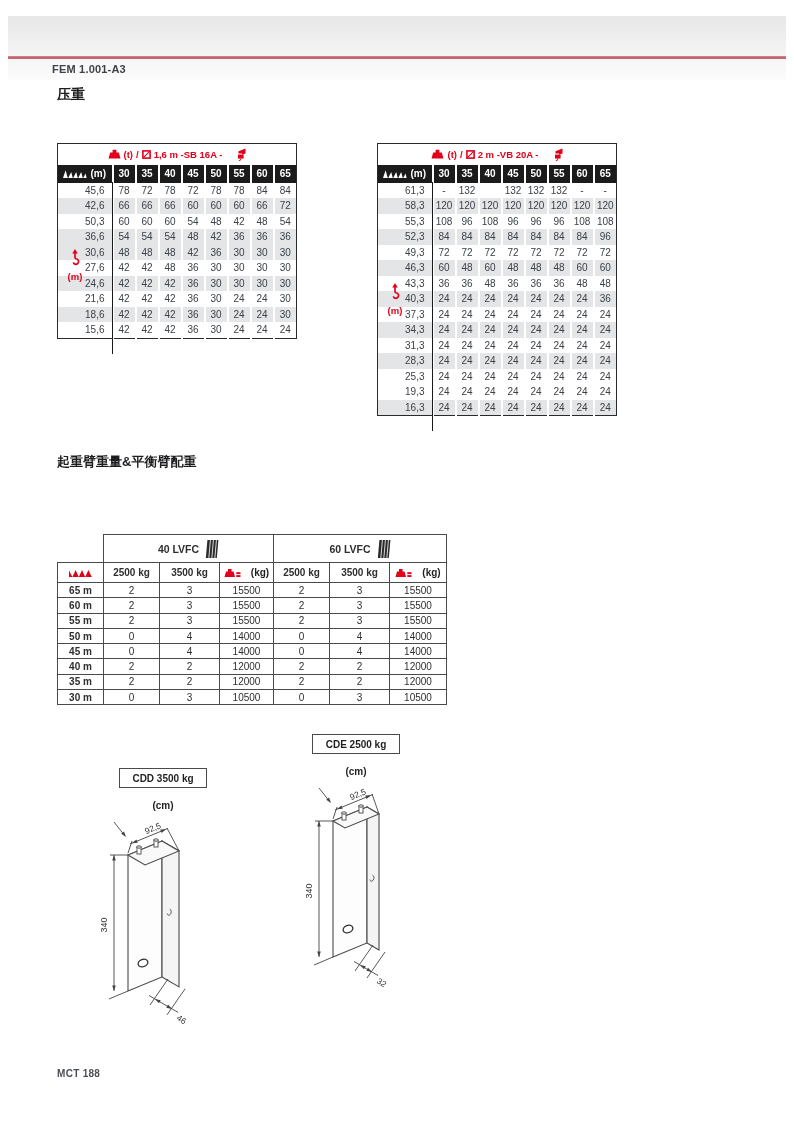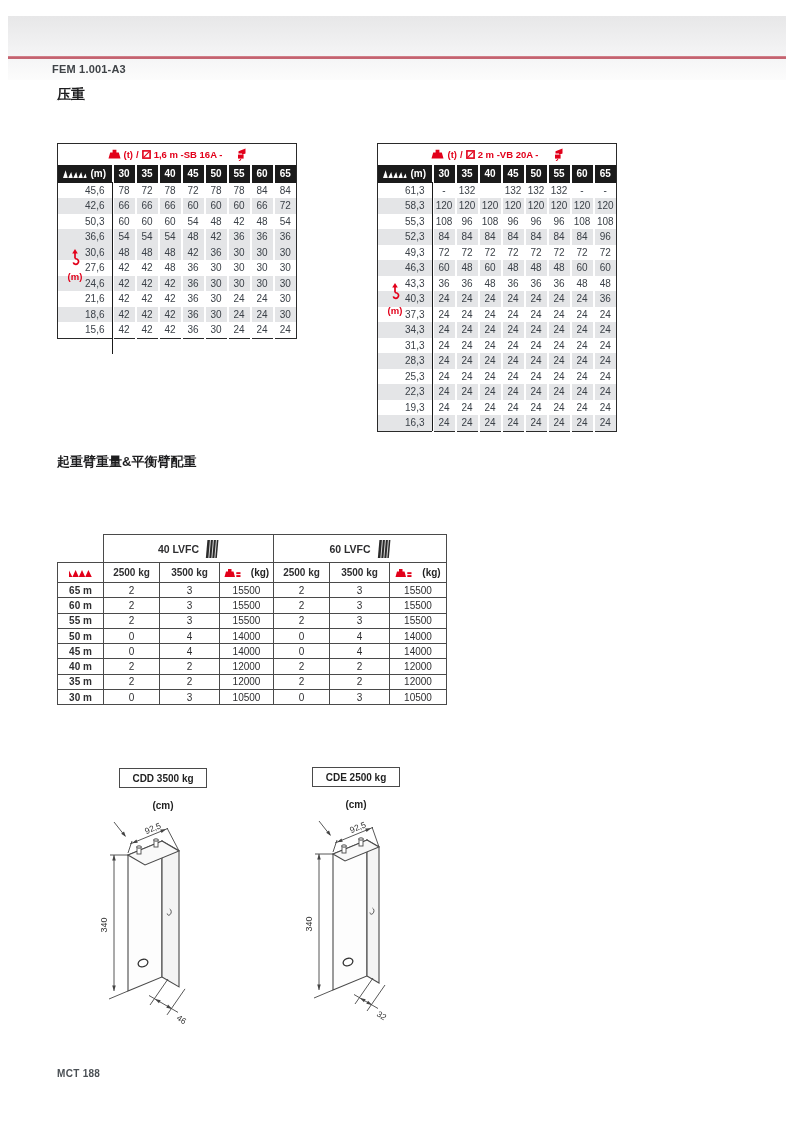--- a/index.html
+++ b/index.html
@@ -438,31 +438,20 @@
             <td class="dc">24</td>
             <td class="dc">24</td>
             <td class="dc">24</td>
             <td class="dc">24</td>
             <td class="dc">24</td>
             <td class="dc">24</td>
             <td class="dc">24</td>
           </tr>
           <tr class="">
             <td class="rl">25,3</td>
-            <td class="dc">24</td>
-            <td class="dc">24</td>
-            <td class="dc">24</td>
-            <td class="dc">24</td>
-            <td class="dc">24</td>
-            <td class="dc">24</td>
-            <td class="dc">24</td>
-            <td class="dc">24</td>
-          </tr>
-          <tr class="stripe">
-            <td class="rl">22,3</td>
             <td class="dc">24</td>
             <td class="dc">24</td>
             <td class="dc">24</td>
             <td class="dc">24</td>
             <td class="dc">24</td>
             <td class="dc">24</td>
             <td class="dc">24</td>
             <td class="dc">24</td>
           </tr>
           <tr class="">
@@ -678,21 +667,21 @@
           <path d="M81.7,90 c2,1 2,4 0.5,5.5 c-1.5,1.5 -3,0.5 -3,-1" stroke="#4a4a4a" stroke-width="0.9" fill="none"></path>
           <line x1="80" y1="160" x2="62" y2="186" stroke="#444" stroke-width="0.9"></line>
           <line x1="97" y1="169.9" x2="79" y2="195.9" stroke="#444" stroke-width="0.9"></line>
           <line x1="61" y1="176.5" x2="90" y2="193.4" stroke="#444" stroke-width="0.9"></line>
           <polygon points="67,180 70.9,184.3 72.7,181.2" fill="#444"></polygon>
           <polygon points="84,189.9 80.1,185.6 78.3,188.7" fill="#444"></polygon>
           <text transform="translate(92,202.9) rotate(33)" text-anchor="middle" font-size="8.5" fill="#333">46</text>
         </svg></div>
   </div>
 
-  <div class="diag" id="diag-2" style="left:281px; top:761px;">
+  <div class="diag" id="diag-2" style="left:281px; top:728px;">
     <div class="diag-label">CDE 2500 kg</div>
     <div class="diag-unit">(cm)</div>
     <div class="svg-holder" id="slab-2" style="margin-left:12px;"><svg width="150" height="208" viewBox="0 0 150 208">
           <line x1="40" y1="172" x2="21" y2="180" stroke="#444" stroke-width="0.9"></line>
           <line x1="40" y1="36" x2="22" y2="36" stroke="#444" stroke-width="0.9"></line>
           <line x1="26" y1="36" x2="26" y2="172" stroke="#444" stroke-width="0.9"></line>
           <polygon points="26,36 24.2,41.5 27.8,41.5" fill="#444"></polygon>
           <polygon points="26,172 27.8,166.5 24.2,166.5" fill="#444"></polygon>
           <text transform="translate(19,106) rotate(-90)" text-anchor="middle" font-size="9" fill="#333">340</text>
           <line x1="40" y1="34" x2="44" y2="22" stroke="#444" stroke-width="0.9"></line>

